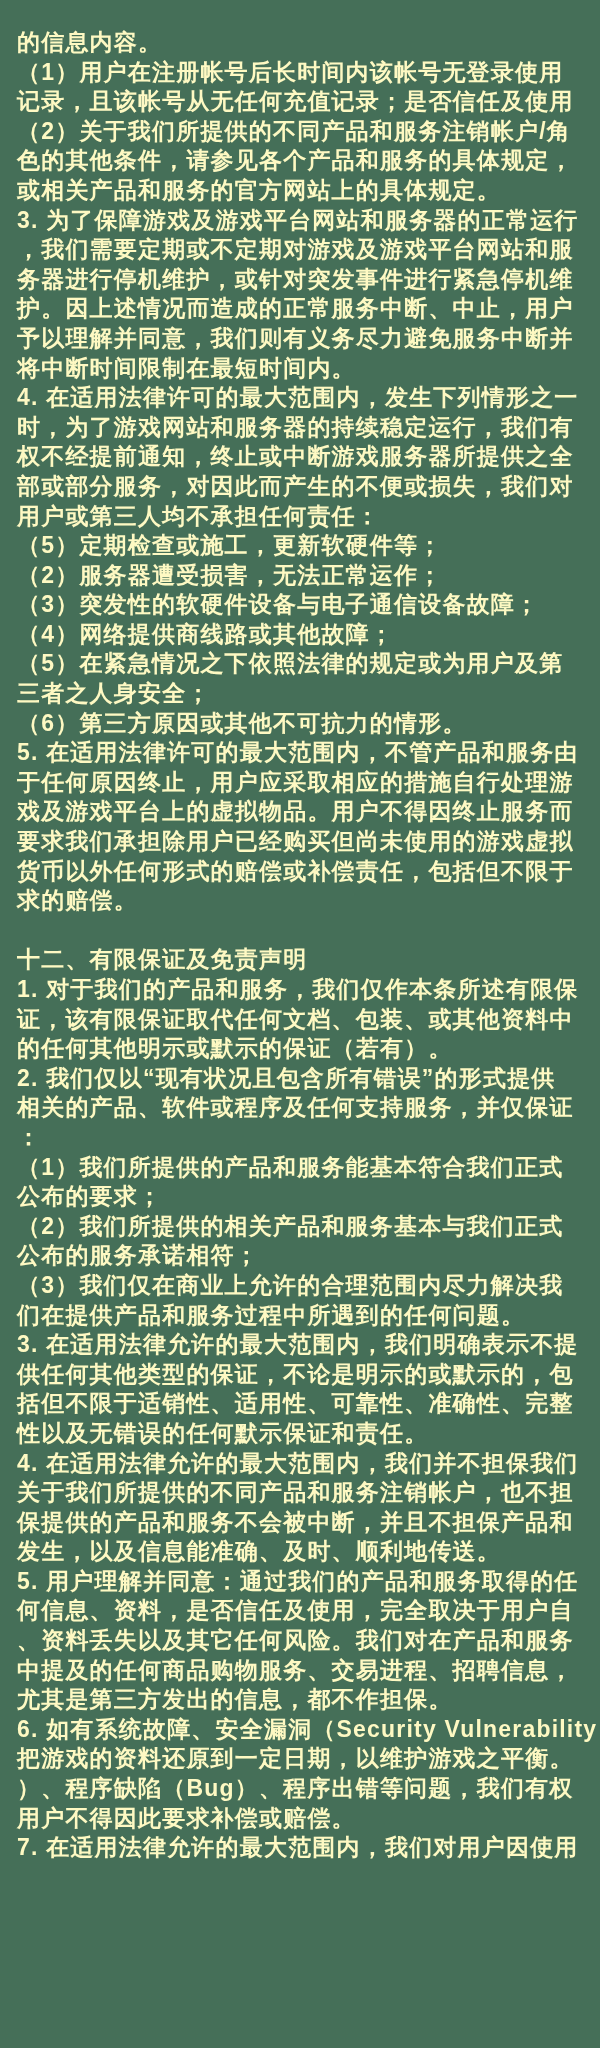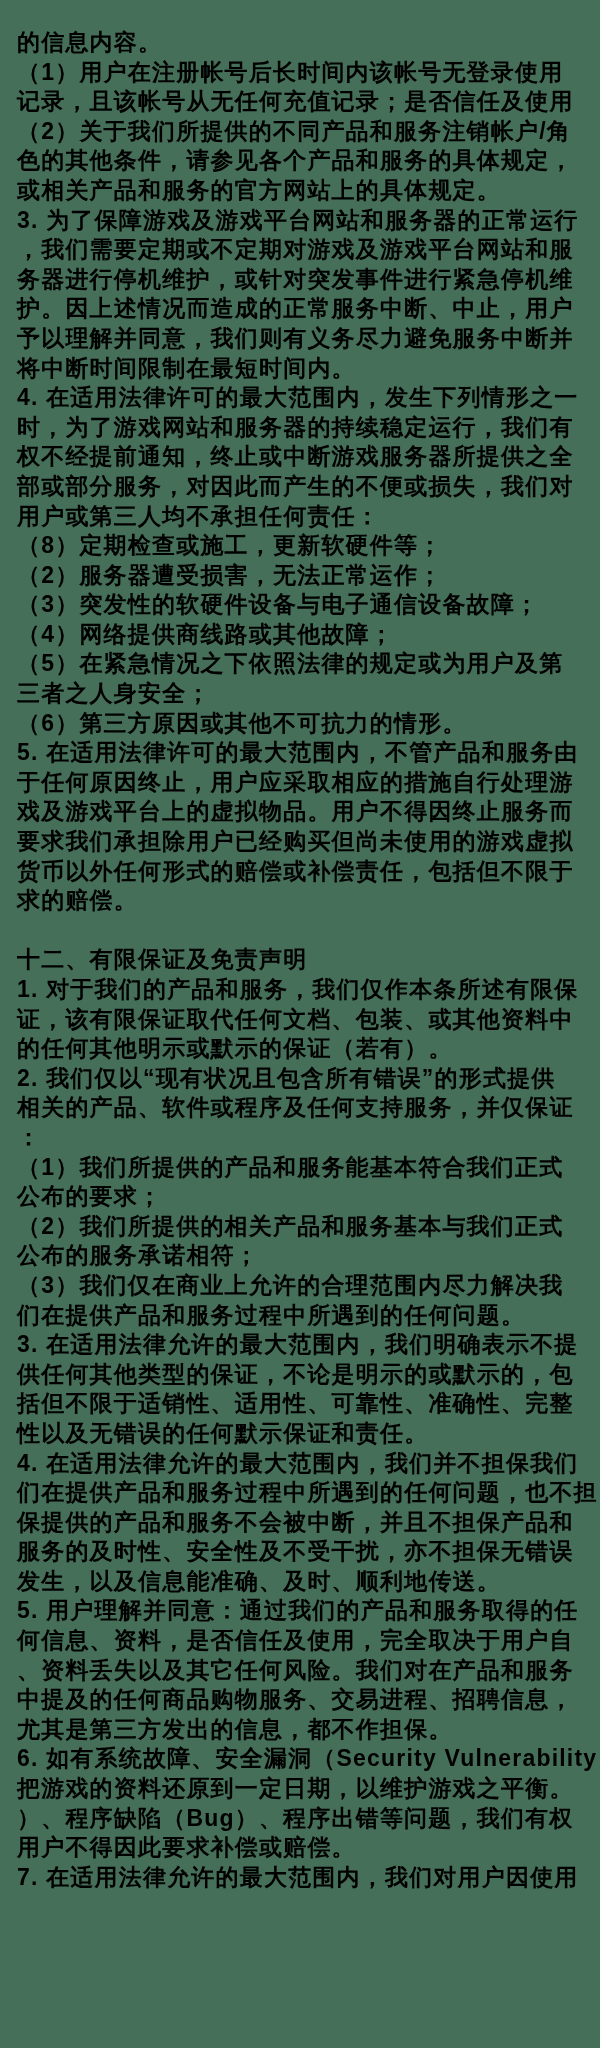--- a/index.html
+++ b/index.html
@@ -30,39 +30,39 @@
   .line {
     min-height: 29.6px;
     white-space: pre;
     overflow: visible;
   }
 </style>
 </head>
 <body style="background: rgb(69, 111, 88);">
 
 <div class="page">
-  <div class="terms" id="terms-root" style="color: #000000;">
+  <div class="terms" id="terms-root" style="color: #fef9c3;">
       <div class="line">的信息内容。</div>
       <div class="line">（1）用户在注册帐号后长时间内该帐号无登录使用</div>
       <div class="line">记录，且该帐号从无任何充值记录；是否信任及使用</div>
       <div class="line">（2）关于我们所提供的不同产品和服务注销帐户/角</div>
       <div class="line">色的其他条件，请参见各个产品和服务的具体规定，</div>
       <div class="line">或相关产品和服务的官方网站上的具体规定。</div>
       <div class="line">3. 为了保障游戏及游戏平台网站和服务器的正常运行</div>
       <div class="line">，我们需要定期或不定期对游戏及游戏平台网站和服</div>
       <div class="line">务器进行停机维护，或针对突发事件进行紧急停机维</div>
       <div class="line">护。因上述情况而造成的正常服务中断、中止，用户</div>
       <div class="line">予以理解并同意，我们则有义务尽力避免服务中断并</div>
       <div class="line">将中断时间限制在最短时间内。</div>
       <div class="line">4. 在适用法律许可的最大范围内，发生下列情形之一</div>
       <div class="line">时，为了游戏网站和服务器的持续稳定运行，我们有</div>
       <div class="line">权不经提前通知，终止或中断游戏服务器所提供之全</div>
       <div class="line">部或部分服务，对因此而产生的不便或损失，我们对</div>
       <div class="line">用户或第三人均不承担任何责任：</div>
-      <div class="line">（8）定期检查或施工，更新软硬件等；</div>
+      <div class="line">（5）定期检查或施工，更新软硬件等；</div>
       <div class="line">（2）服务器遭受损害，无法正常运作；</div>
       <div class="line">（3）突发性的软硬件设备与电子通信设备故障；</div>
       <div class="line">（4）网络提供商线路或其他故障；</div>
       <div class="line">（5）在紧急情况之下依照法律的规定或为用户及第</div>
       <div class="line">三者之人身安全；</div>
       <div class="line">（6）第三方原因或其他不可抗力的情形。</div>
       <div class="line">5. 在适用法律许可的最大范围内，不管产品和服务由</div>
       <div class="line">于任何原因终止，用户应采取相应的措施自行处理游</div>
       <div class="line">戏及游戏平台上的虚拟物品。用户不得因终止服务而</div>
       <div class="line">要求我们承担除用户已经购买但尚未使用的游戏虚拟</div>
@@ -80,23 +80,22 @@
       <div class="line">公布的要求；</div>
       <div class="line">（2）我们所提供的相关产品和服务基本与我们正式</div>
       <div class="line">公布的服务承诺相符；</div>
       <div class="line">（3）我们仅在商业上允许的合理范围内尽力解决我</div>
       <div class="line">们在提供产品和服务过程中所遇到的任何问题。</div>
       <div class="line">3. 在适用法律允许的最大范围内，我们明确表示不提</div>
       <div class="line">供任何其他类型的保证，不论是明示的或默示的，包</div>
       <div class="line">括但不限于适销性、适用性、可靠性、准确性、完整</div>
       <div class="line">性以及无错误的任何默示保证和责任。</div>
       <div class="line">4. 在适用法律允许的最大范围内，我们并不担保我们</div>
-      <div class="line">们在提供产品和服务过程中所遇到的任何问题，也不担</div>
+      <div class="line">关于我们所提供的不同产品和服务注销帐户，也不担</div>
       <div class="line">保提供的产品和服务不会被中断，并且不担保产品和</div>
-      <div class="line">服务的及时性、安全性及不受干扰，亦不担保无错误</div>
       <div class="line">发生，以及信息能准确、及时、顺利地传送。</div>
       <div class="line">5. 用户理解并同意：通过我们的产品和服务取得的任</div>
       <div class="line">何信息、资料，是否信任及使用，完全取决于用户自</div>
       <div class="line">、资料丢失以及其它任何风险。我们对在产品和服务</div>
       <div class="line">中提及的任何商品购物服务、交易进程、招聘信息，</div>
       <div class="line">尤其是第三方发出的信息，都不作担保。</div>
       <div class="line">6. 如有系统故障、安全漏洞（Security Vulnerability</div>
       <div class="line">把游戏的资料还原到一定日期，以维护游戏之平衡。</div>
       <div class="line">）、程序缺陷（Bug）、程序出错等问题，我们有权</div>
       <div class="line">用户不得因此要求补偿或赔偿。</div>

